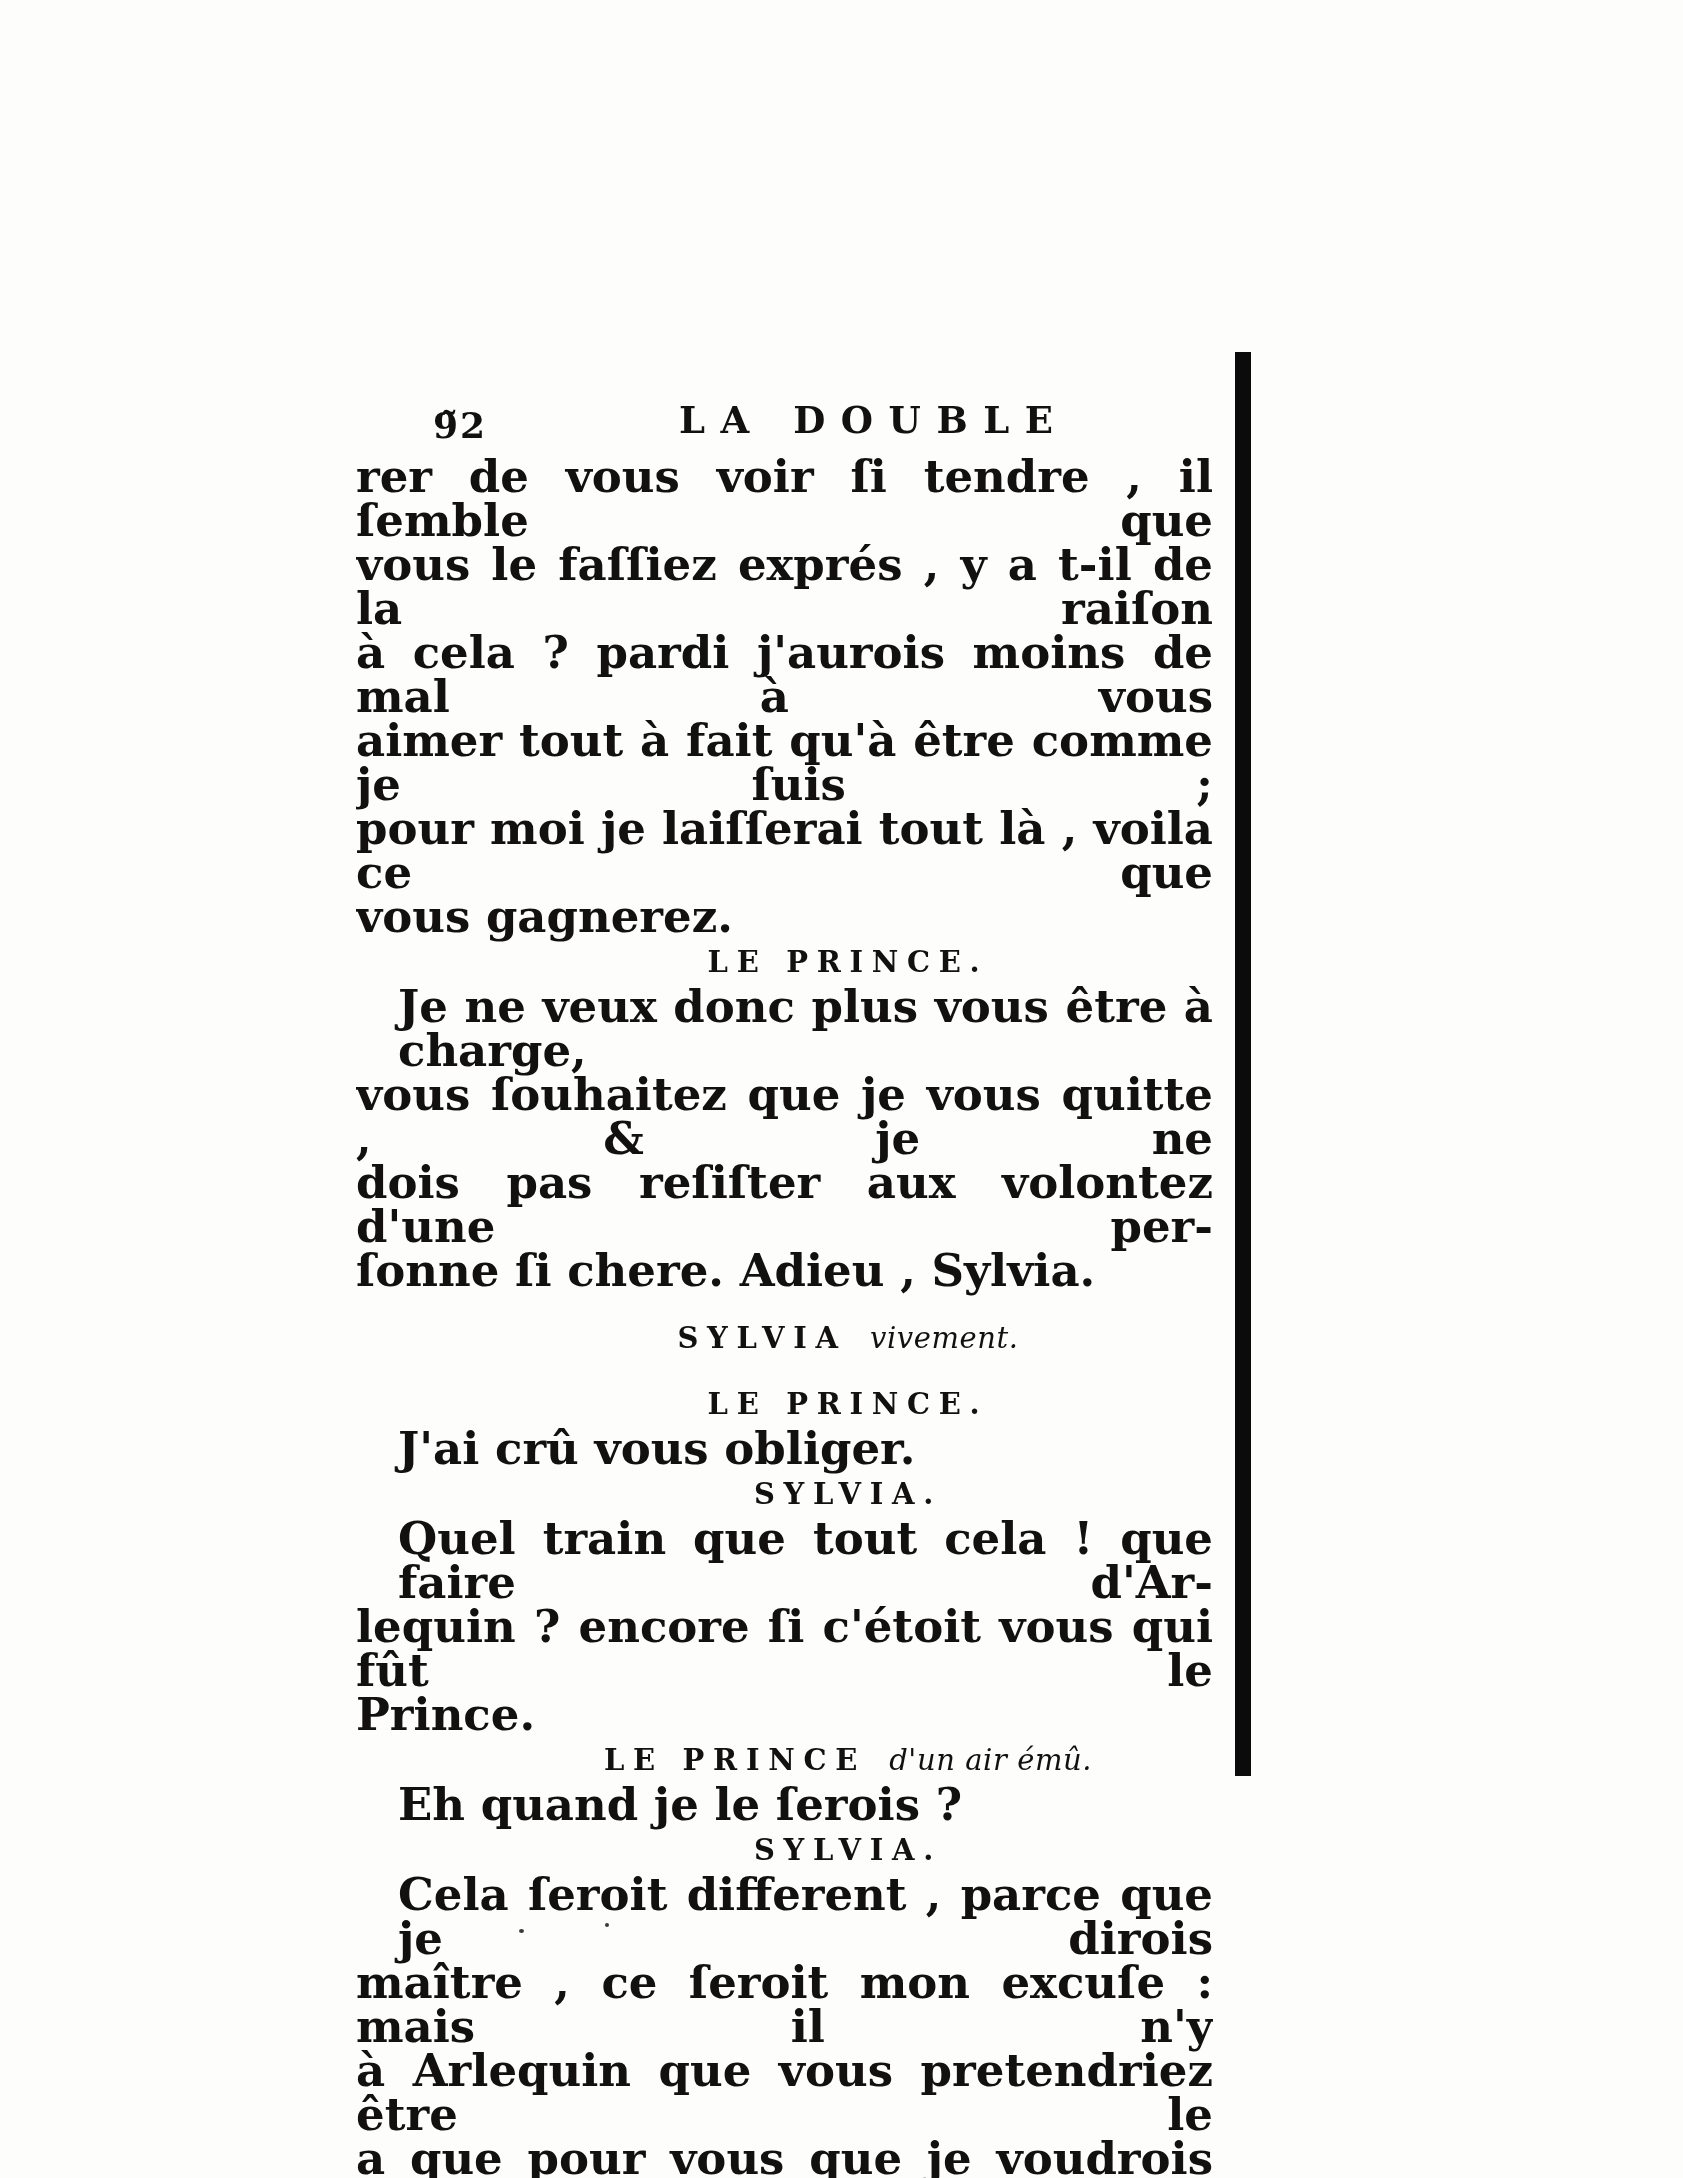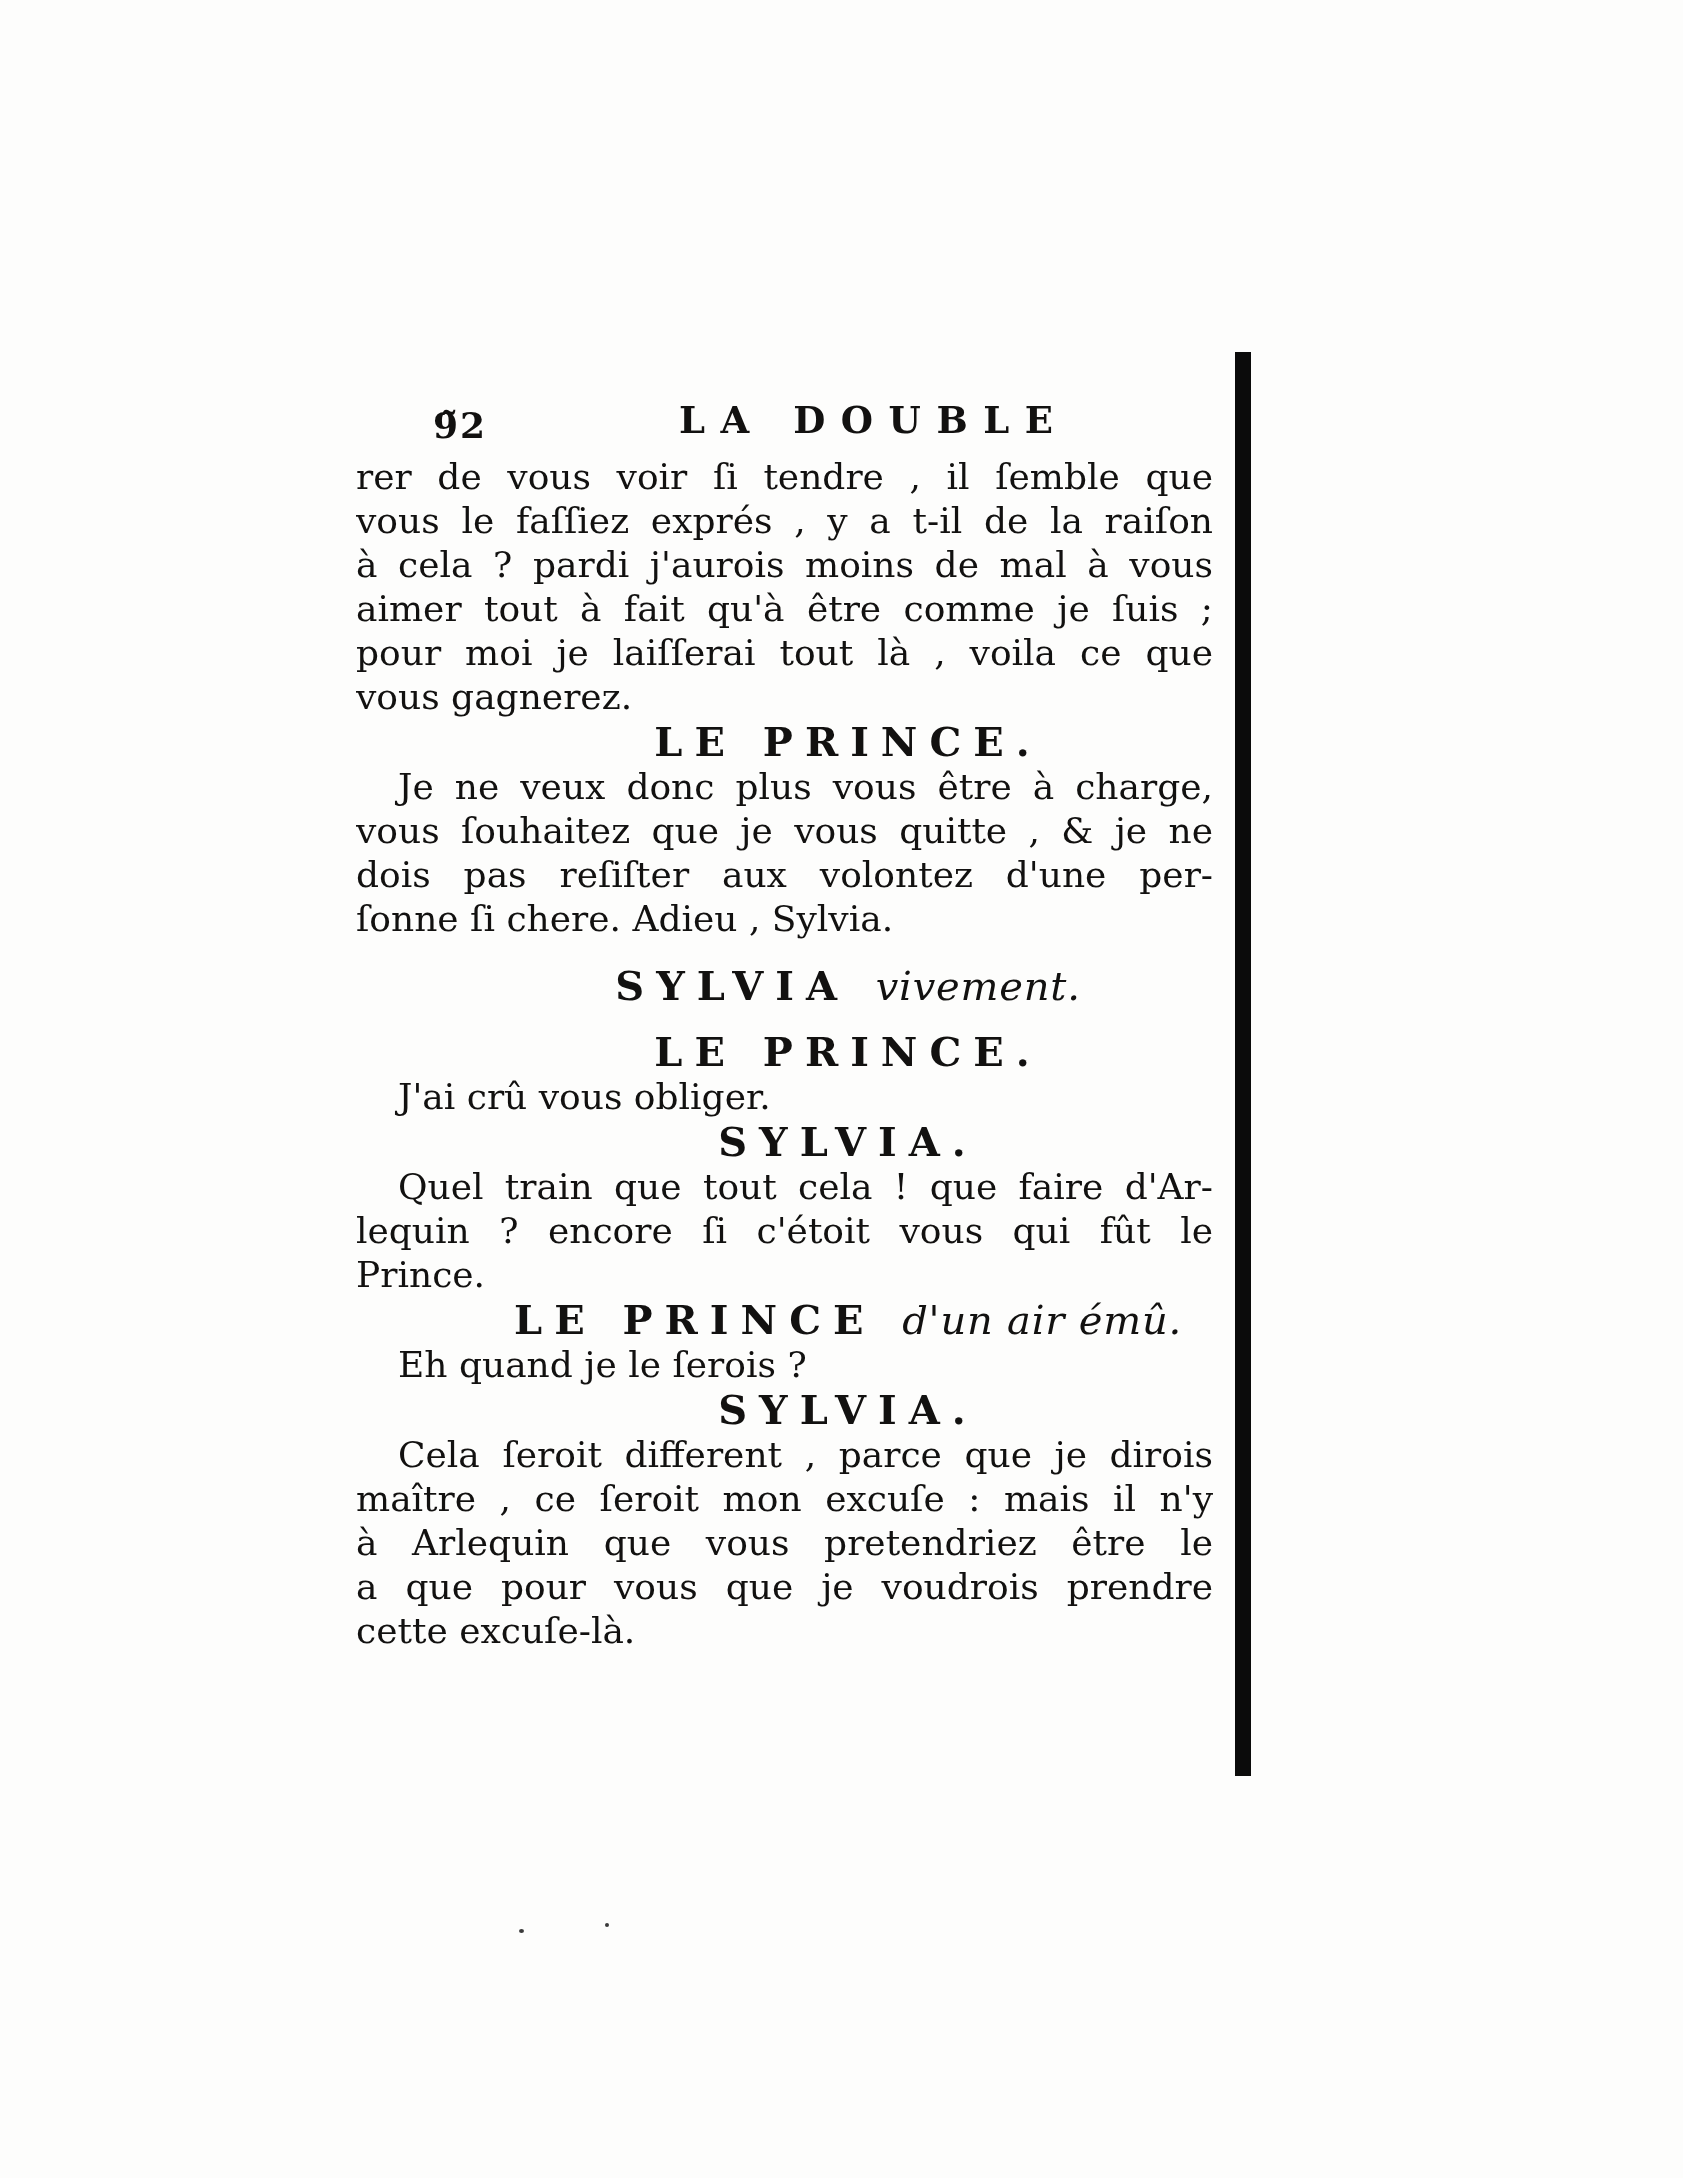--- a/index.html
+++ b/index.html
@@ -43,36 +43,36 @@
   }
   
   .column {
     position: absolute;
     left: 356px;
     top: 455px;
     width: 857px;
     overflow: hidden;
   }
   .line {
-    font-size: 36px;
+    font-size: 45px;
     line-height: 44px;
     text-align: justify;
     text-align-last: justify;
     white-space: normal;
-    font-weight: 400;
+    font-weight: 700;
   }
   .line.last {
     text-align: left;
     text-align-last: left;
   }
   .line.indent {
     padding-left: 42px;
   }
   .speaker-line {
-    font-size: 40px;
+    font-size: 29px;
     line-height: 46px;
     text-align: center;
     padding-left: 127px;
     white-space: nowrap;
   }
   .speaker-line .caps {
     letter-spacing: 0.30em;
     font-weight: 600;
   }
   .speaker-line .dir {

